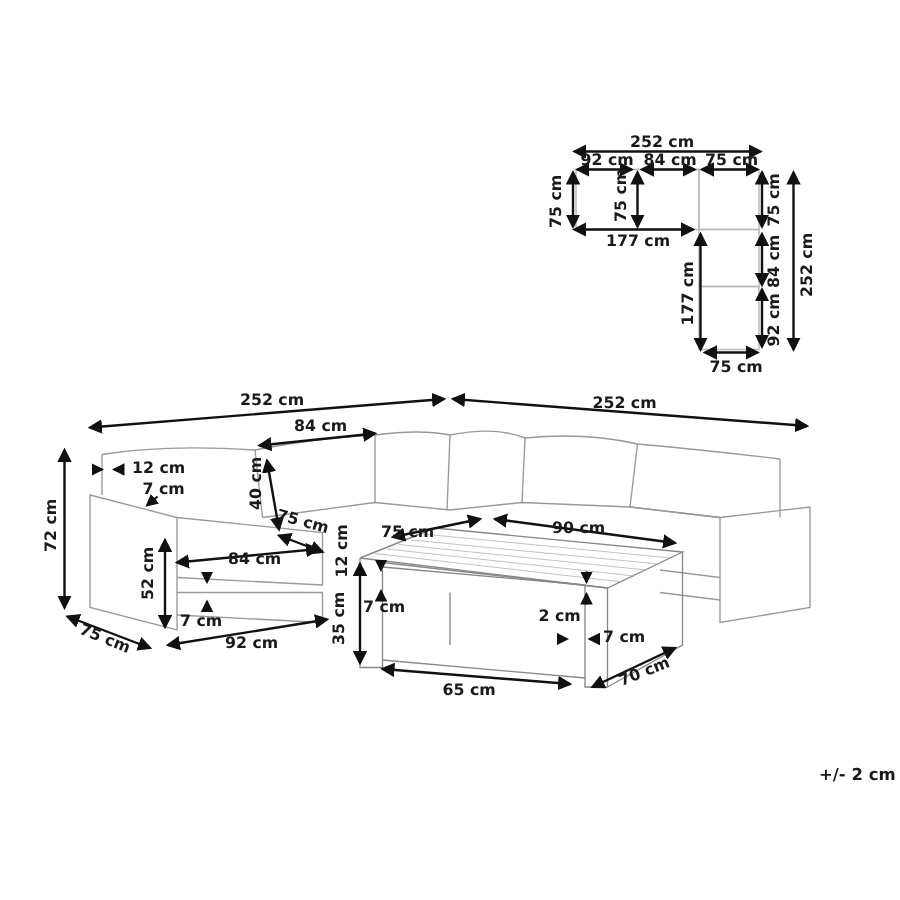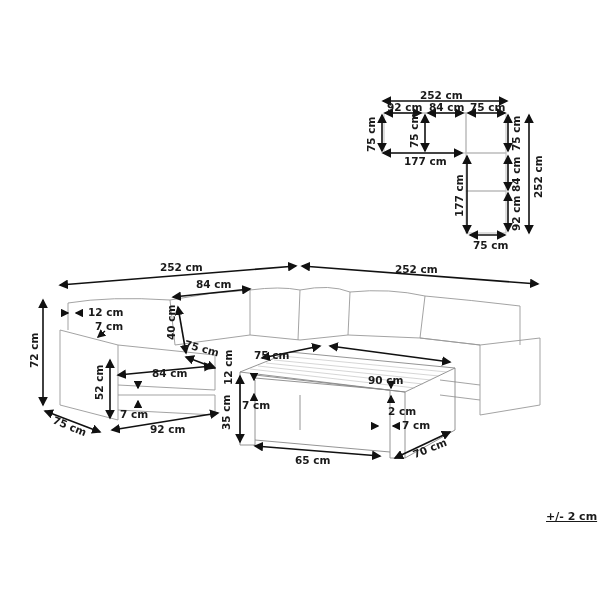--- a/index.html
+++ b/index.html
@@ -136,22 +136,22 @@
 <div class="lbl rot-90" style="left:166px;top:340px;">40 cm</div>
 <div class="lbl" style="left:184px;top:343px;transform:rotate(15deg);">75 cm</div>
 <div class="lbl rot-90" style="left:29px;top:368px;">72 cm</div>
 <div class="lbl rot-90" style="left:94px;top:400px;">52 cm</div>
 <div class="lbl" style="left:152px;top:368px;">84 cm</div>
 <div class="lbl" style="left:120px;top:409px;">7 cm</div>
 <div class="lbl" style="left:52px;top:421px;transform:rotate(22deg);">75 cm</div>
 <div class="lbl" style="left:150px;top:424px;">92 cm</div>
 
 <div class="lbl" style="left:254px;top:350px;">75 cm</div>
-<div class="lbl" style="left:368px;top:347px;margin-top:28px;">90 cm</div>
+<div class="lbl" style="left:368px;top:347px;">90 cm</div>
 <div class="lbl rot-90" style="left:223px;top:385px;">12 cm</div>
 <div class="lbl rot-90" style="left:221px;top:430px;">35 cm</div>
 <div class="lbl" style="left:242px;top:400px;">7 cm</div>
-<div class="lbl" style="left:388px;top:406px;text-align:center;">2 cm</div>
+<div class="lbl" style="left:359px;top:406px;text-align:center;">2 cm</div>
 <div class="lbl" style="left:402px;top:420px;">7 cm</div>
 <div class="lbl" style="left:295px;top:455px;">65 cm</div>
 <div class="lbl" style="left:412px;top:443px;transform:rotate(-22deg);">70 cm</div>
 
-<div class="lbl tol" style="left:546px;top:511px;text-decoration:underline;">+/- 2 cm</div>
+<div class="lbl tol" style="left:546px;top:511px;">+/- 2 cm</div>
 
 </body></html>

